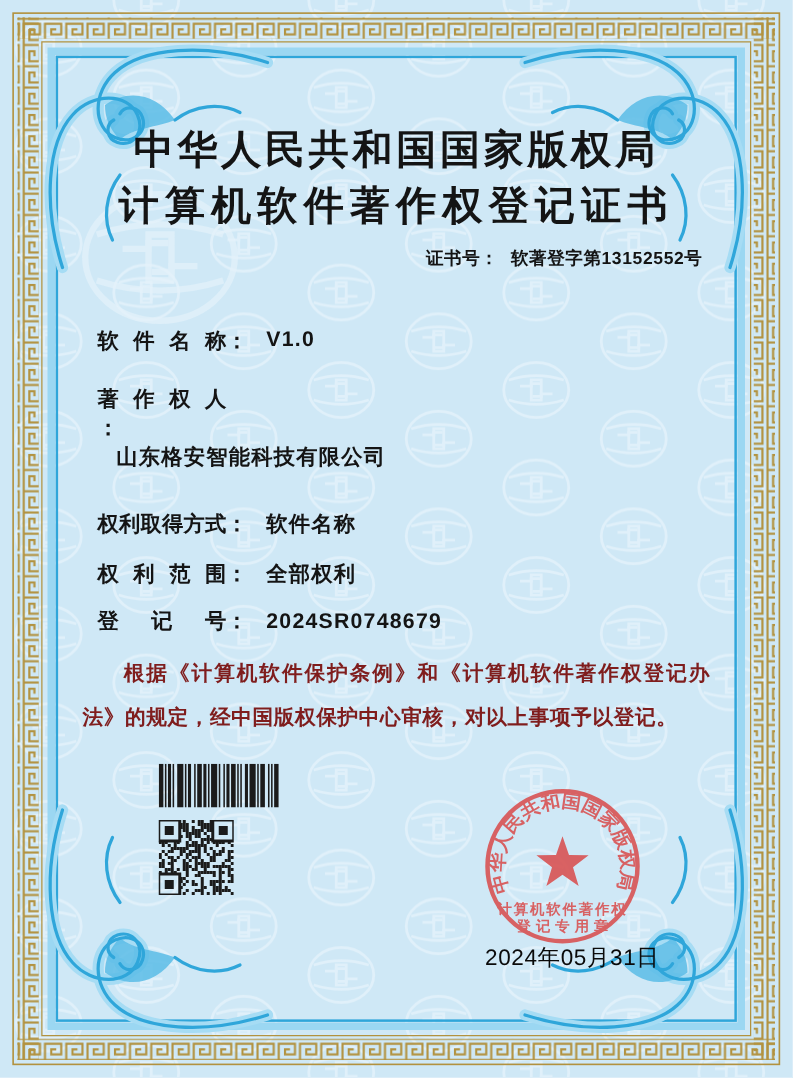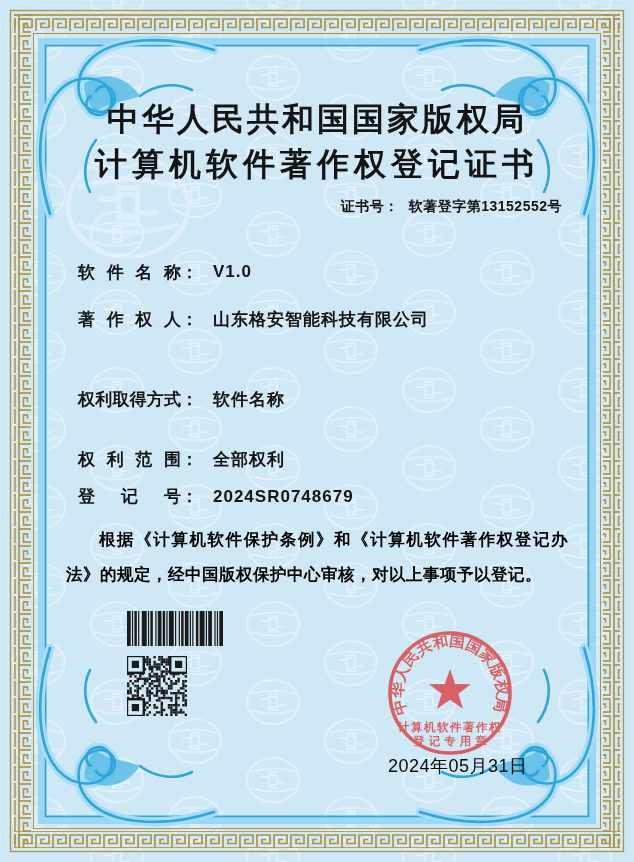--- a/index.html
+++ b/index.html
@@ -19,23 +19,23 @@
   .certno{
     top:198px; right:72px; font-size:14px; font-weight:700; color:#141414;
     letter-spacing:0.5px;
     margin-left:12px;
   }
   .certno .lbl{margin-right:10px;}
   .field{left:78px; color:#141414; font-size:17px; font-weight:700; display:flex; align-items:flex-start;}
   .field .flabel{display:inline-block; width:103px; text-align:justify; text-align-last:justify; white-space:nowrap;}
   .field .fcolon{display:inline-block;}
   .field .fvalue{display:inline-block; margin-left:15px; line-height:24px; letter-spacing:1px;}
-  .f1{top:236px;align-items:flex-end;} .f2{top:308px;} .f3{top:388px;} .f4{top:448px;} .f5{top:485px;}
+  .f1{top:236px;align-items:flex-end;} .f2{top:308px;flex-direction:column;} .f3{top:408px;} .f4{top:448px;} .f5{top:485px;}
   .statement{
-    top:522px; left:66px; width:502px; color:#000000;
+    top:522px; left:66px; width:502px; color:#7f1d1d;
     font-size:16.5px; font-weight:700; line-height:35px;
     text-indent:2em; text-align:justify; letter-spacing:0.5px;
   }
   .barcode{left:127px; top:611px;}
   .qrcode{left:127px; top:656px;}
   .stamp{left:386px; top:629px; opacity:0.88;}
   .date{
     left:388px; top:754px; font-size:18px; font-weight:400; color:#0a0a0a; letter-spacing:0.5px;
   }
 </style>

